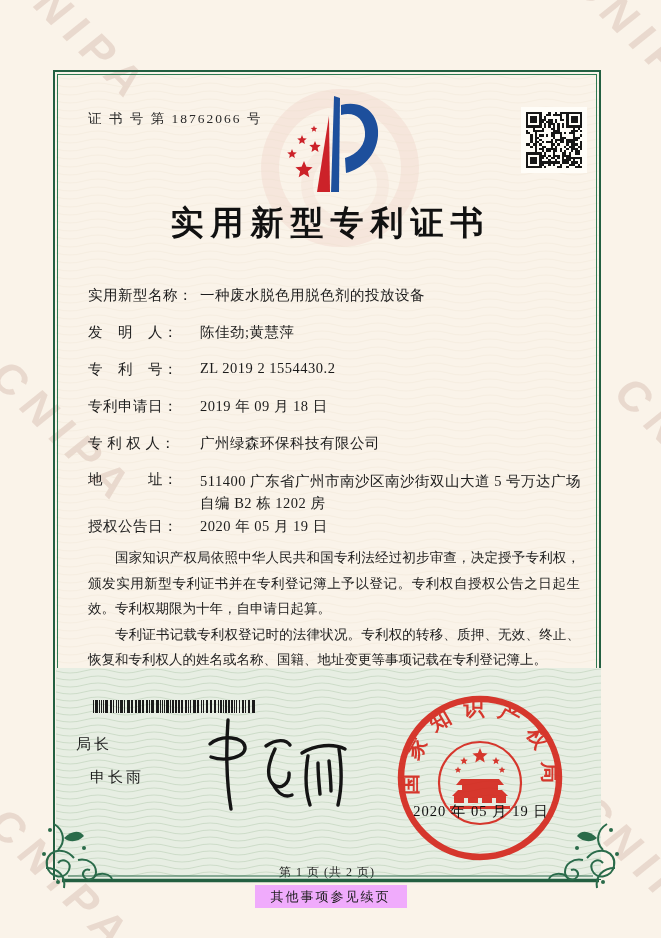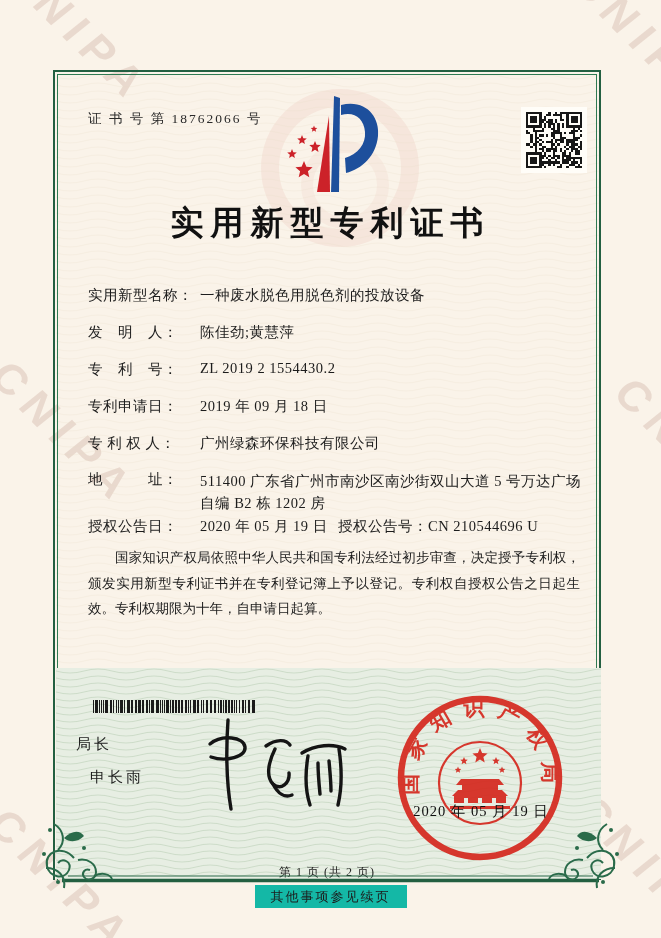--- a/index.html
+++ b/index.html
@@ -34,21 +34,21 @@
   .sig-role{position:absolute;left:76px;top:735px;font-size:15px;letter-spacing:3px;z-index:2}
   .sig-name{position:absolute;left:90px;top:768px;font-size:15px;letter-spacing:3px;z-index:2}
   #sig{position:absolute;left:190px;top:706px;z-index:2}
   #seal{position:absolute;left:392px;top:690px;z-index:3;opacity:.92}
   .seal-date{position:absolute;left:396px;top:802px;width:170px;text-align:center;font-size:14.5px;
              letter-spacing:1px;color:#0f0f0f;z-index:4}
   .page-info{position:absolute;left:53px;top:864px;width:548px;text-align:center;font-size:12px;
              letter-spacing:1px;z-index:2}
   #ornate{position:absolute;left:0;top:0;z-index:3;pointer-events:none}
   .note{position:absolute;left:0;top:887px;width:661px;text-align:center;z-index:2}
-  .note span{background:#14b8a6;padding:4px 16px;font-size:13px;letter-spacing:2px}
+  .note span{background:#f0abfc;padding:4px 16px;font-size:13px;letter-spacing:2px}
 </style>
 </head>
 <body>
 
 <span class="wm" style="left:-14px;top:6px">CNIPA</span>
 <span class="wm" style="left:552px;top:14px">CNIPA</span>
 <span class="wm" style="left:-28px;top:408px">CNIPA</span>
 <span class="wm" style="left:596px;top:425px">CNIPA</span>
 <span class="wm" style="left:556px;top:842px">CNIPA</span>
 <span class="wm" style="left:-30px;top:856px">CNIPA</span>
@@ -542,27 +542,25 @@
   <span class="flabel">专利申请日：</span><span class="fvalue">2019 年 09 月 18 日</span>
 </div>
 <div class="frow" style="top:434px">
   <span class="flabel">专 利 权 人：</span><span class="fvalue">广州绿森环保科技有限公司</span>
 </div>
 <div class="frow addr" style="top:470px">
   <span class="flabel">地　　　址：</span><span class="fvalue">511400 广东省广州市南沙区南沙街双山大道 5 号万达广场自编 B2 栋 1202 房</span>
 </div>
 <div class="frow" style="top:517px;width:500px">
   <span class="flabel">授权公告日：</span><span class="fvalue">2020 年 05 月 19 日</span>
-  <span class="grant2">
-    <span>授权公告号：</span><span>CN 210544696 U</span>
-  </span>
 </div>
 
 <div class="paras">
   <p>国家知识产权局依照中华人民共和国专利法经过初步审查，决定授予专利权，颁发实用新型专利证书并在专利登记簿上予以登记。专利权自授权公告之日起生效。专利权期限为十年，自申请日起算。</p>
+  <p>专利证书记载专利权登记时的法律状况。专利权的转移、质押、无效、终止、恢复和专利权人的姓名或名称、国籍、地址变更等事项记载在专利登记簿上。</p>
 </div>
 
 <svg id="barcode" width="165" height="13" viewBox="0 0 165 13">
     <rect x="0" y="0" width="1" height="13" fill="#1b1b1b"></rect>
     <rect x="2" y="0" width="3" height="13" fill="#1b1b1b"></rect>
     <rect x="6" y="0" width="1" height="13" fill="#1b1b1b"></rect>
     <rect x="8" y="0" width="1" height="13" fill="#1b1b1b"></rect>
     <rect x="10" y="0" width="1" height="13" fill="#1b1b1b"></rect>
     <rect x="12" y="0" width="3" height="13" fill="#1b1b1b"></rect>
     <rect x="17" y="0" width="2" height="13" fill="#1b1b1b"></rect>

